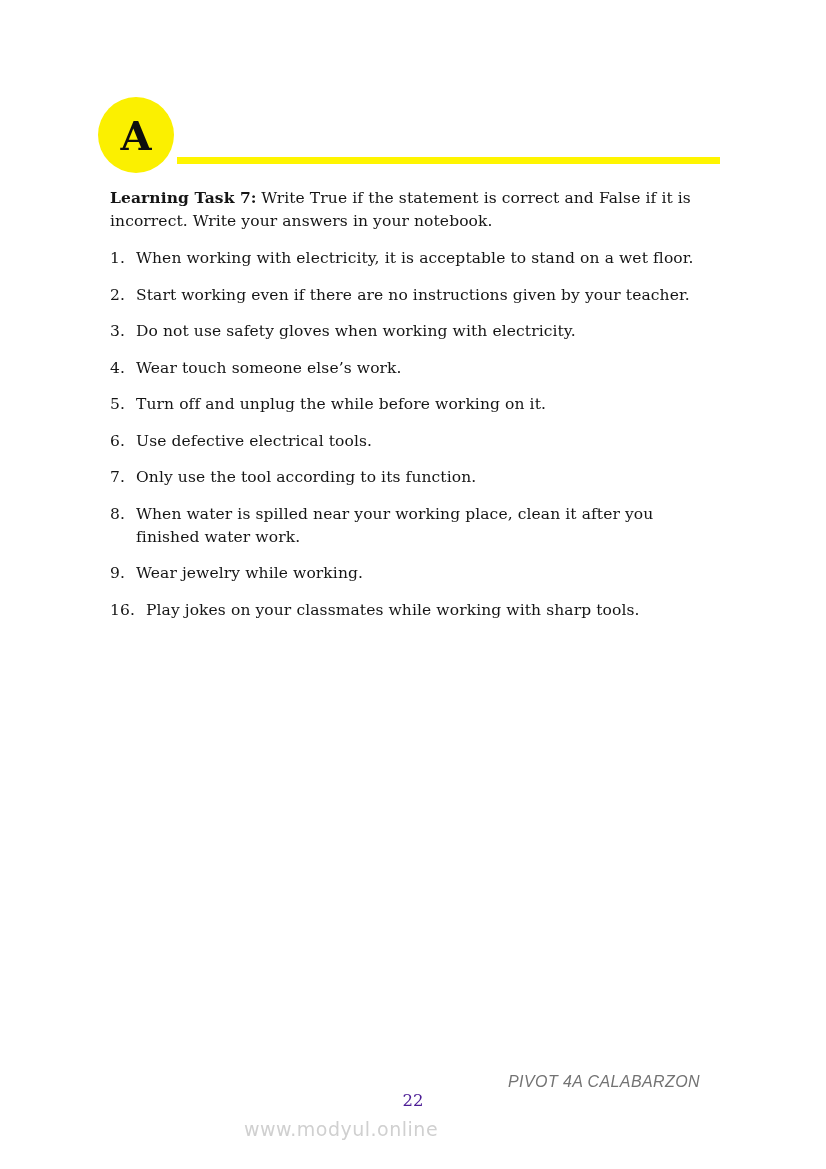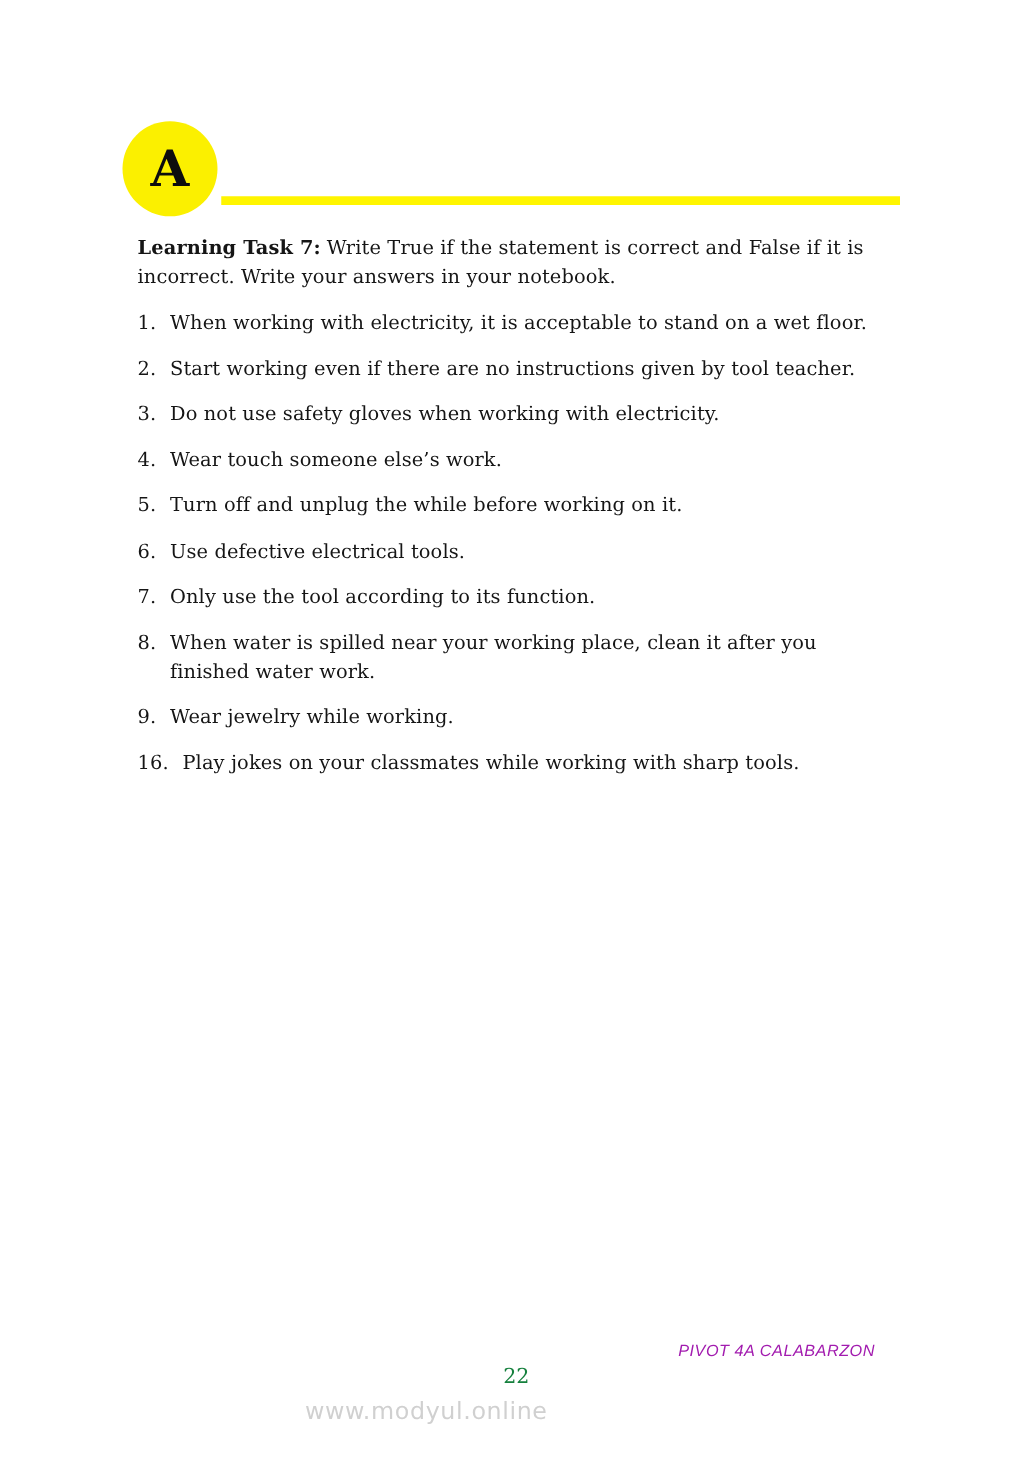--- a/index.html
+++ b/index.html
@@ -51,27 +51,27 @@
     margin-bottom: 13.5px;
   }
   ol.statements .num { flex: 0 0 auto; min-width: 14px; margin-right: 11px; }
   ol.statements .itext { flex: 1 1 auto; }
 
   
   .edition {
     position: absolute; top: 1073px; right: 126px;
     font-family: "Liberation Sans", sans-serif;
     font-style: italic;
-    font-size: 13px; letter-spacing: 0.4px;
-    color: #a21caf;
+    font-size: 16px; letter-spacing: 0.4px;
+    color: #737373;
   }
   .pagenum {
     position: absolute; top: 1091px; left: 0; width: 826px;
     text-align: center;
-    font-size: 16.5px; color: #15803d;
+    font-size: 16.5px; color: #4c1d95;
   }
   .watermark {
     position: absolute; top: 1118px; left: 0; width: 682px;
     text-align: center;
     font-family: "DejaVu Sans", sans-serif;
     font-size: 19px; letter-spacing: 0.5px;
     color: #D0D0D0;
   }
 </style>
 </head>
@@ -88,21 +88,21 @@
     <p class="intro">
       <span class="task-label">Learning Task 7:</span><span>Write True if the statement is correct and False if it is incorrect. Write your answers in your notebook.</span>
     </p>
     <ol class="statements">
         <li>
           <span class="num">1.</span>
           <span class="itext">When working with electricity, it is acceptable to stand on a wet floor.</span>
         </li>
         <li>
           <span class="num">2.</span>
-          <span class="itext">Start working even if there are no instructions given by tool teacher.</span>
+          <span class="itext">Start working even if there are no instructions given by your teacher.</span>
         </li>
         <li>
           <span class="num">3.</span>
           <span class="itext">Do not use safety gloves when working with electricity.</span>
         </li>
         <li>
           <span class="num">4.</span>
           <span class="itext">Wear touch someone else’s work.</span>
         </li>
         <li>

